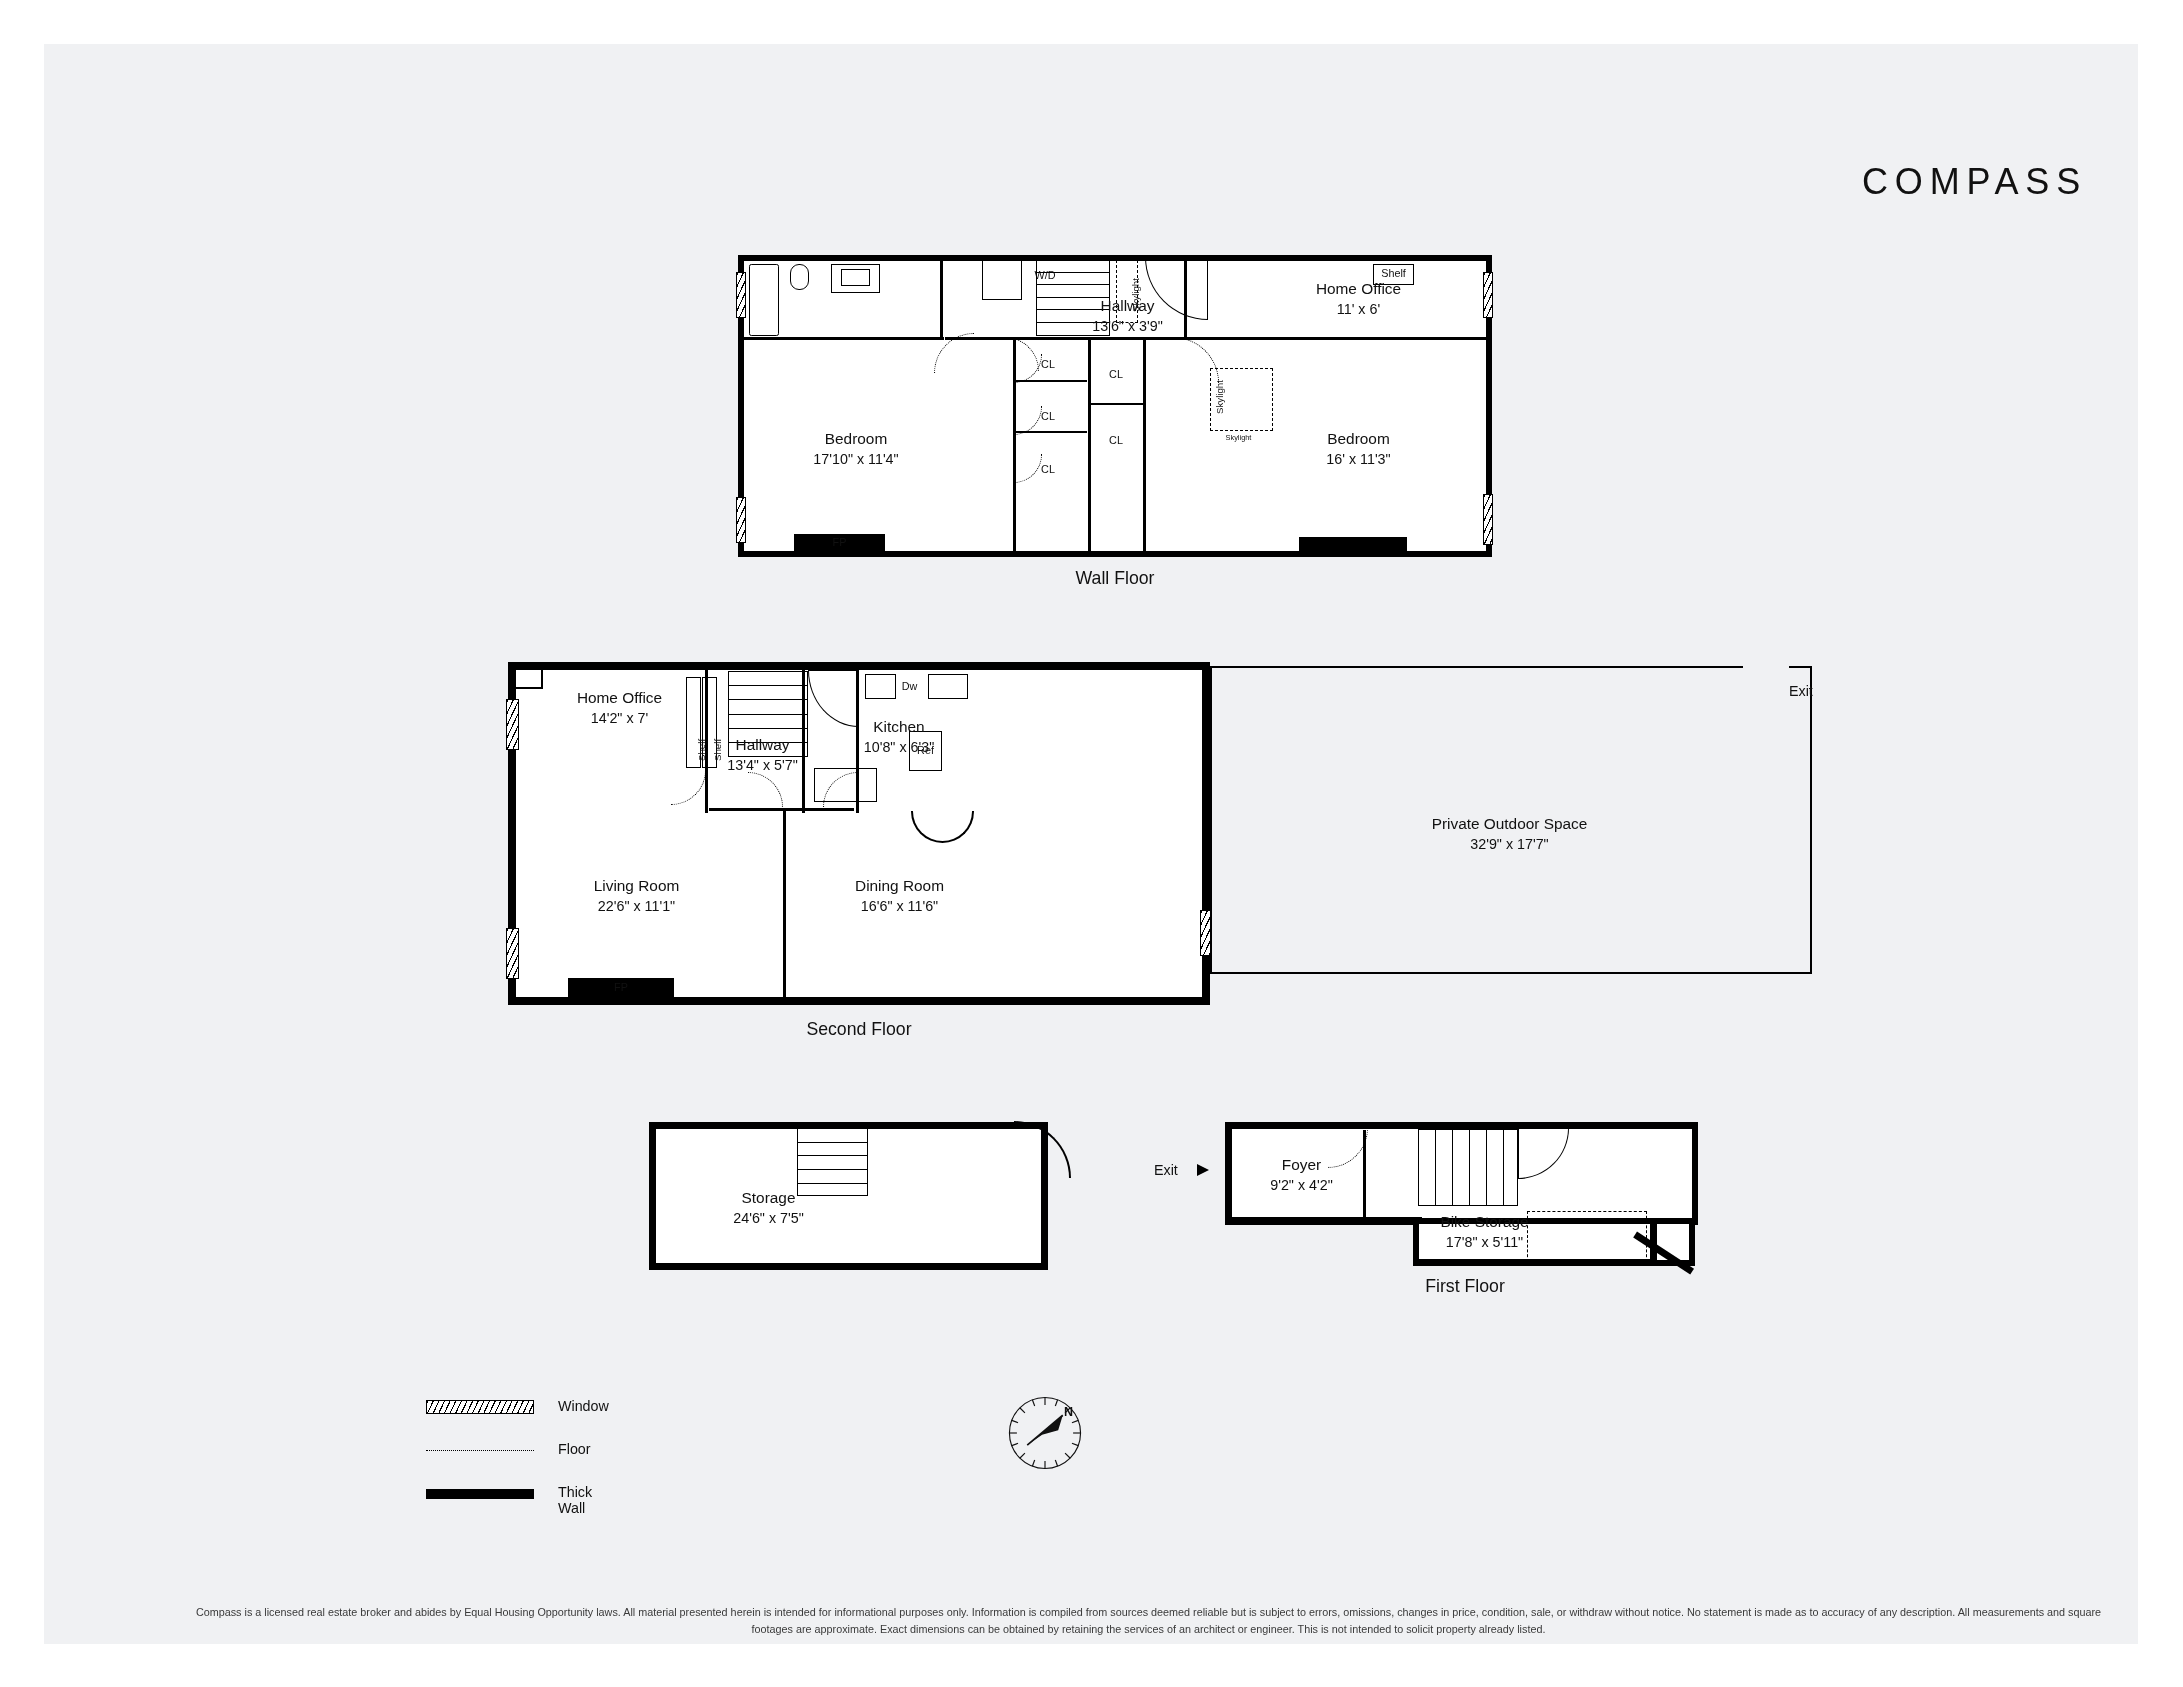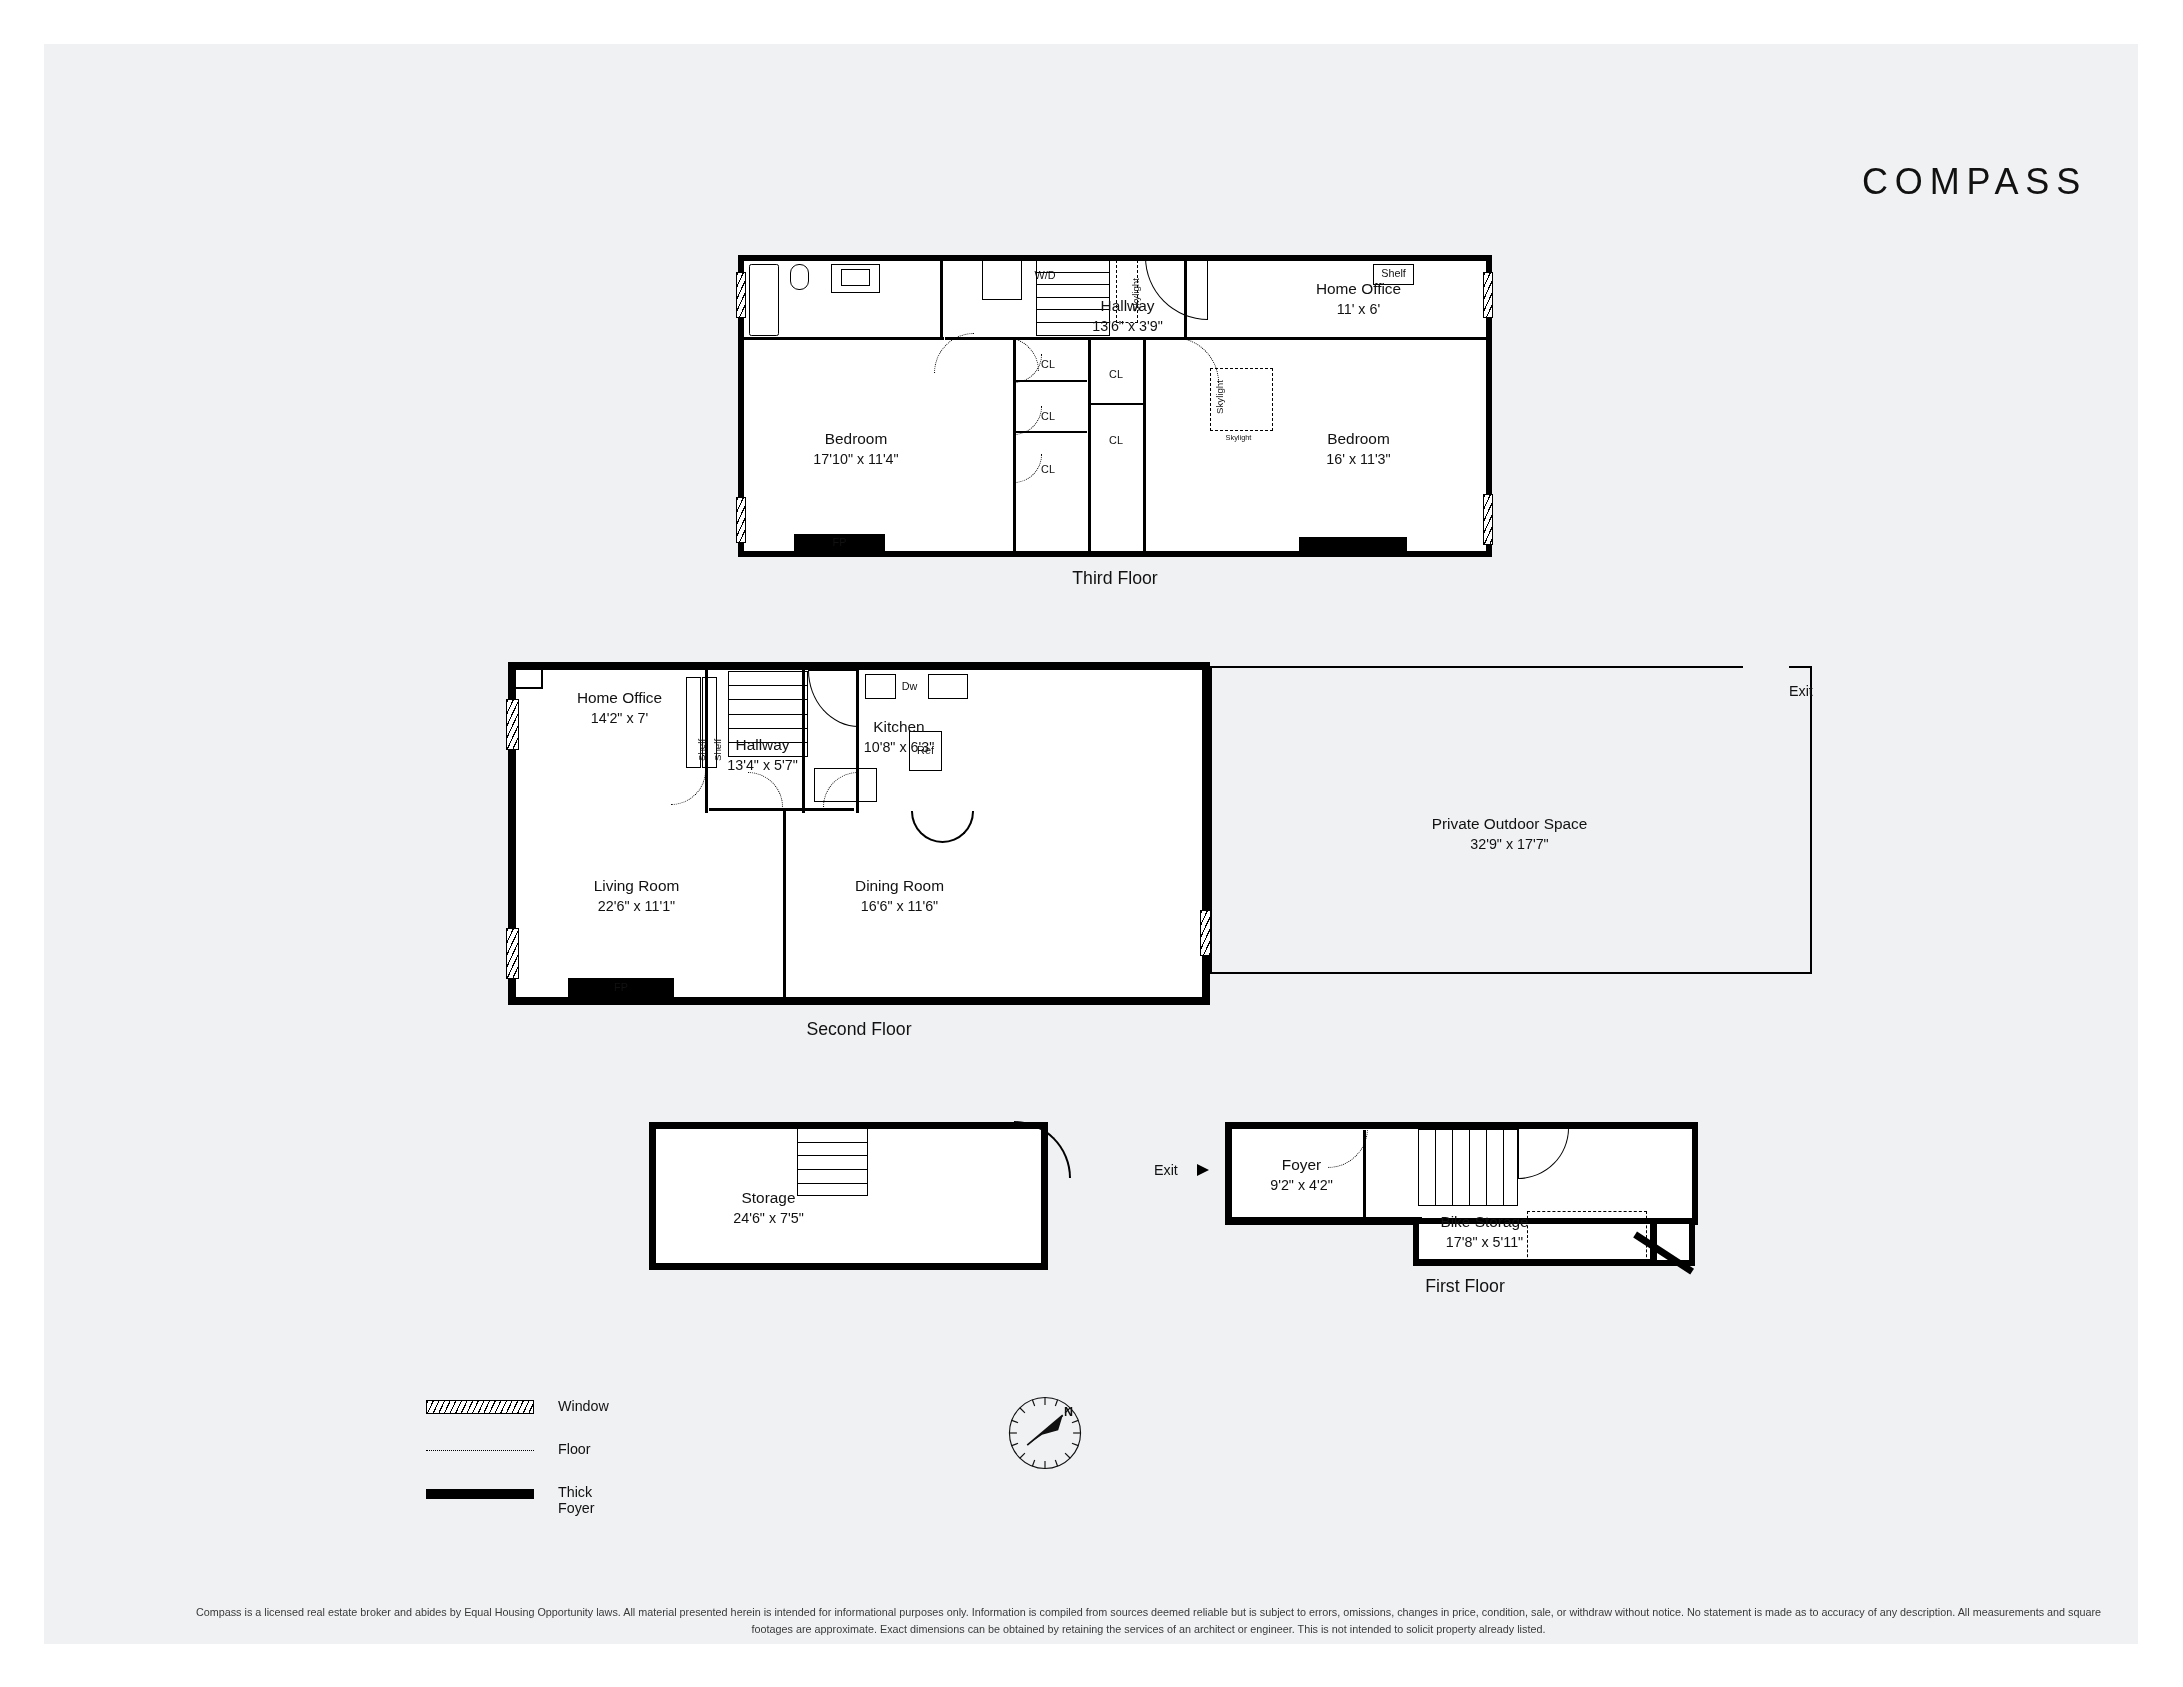--- a/index.html
+++ b/index.html
@@ -228,21 +228,21 @@
       </div>
       <div class="room" style="left:68px; top:220px; width:188px;">
         <div class="rn">Bedroom</div>
         <div class="rd">17'10" x 11'4"</div>
       </div>
       <div class="room" style="left:582px; top:220px; width:165px;">
         <div class="rn">Bedroom</div>
         <div class="rd">16' x 11'3"</div>
       </div>
 
-      <div class="floor-label" style="left:250px; top:359px; width:342px;">Third Floor</div>
+      <div class="floor-label" style="left:250px; top:359px; width:342px;">Wall Floor</div>
     </div>
 
     <div style="position:absolute; left:416px; top:587px; width:1369px; height:388px;">
 
       <div class="box-outline fill-white" style="left:48px; top:31px; width:702px; height:342px; border-width:7.4px;"></div>
       <div class="wall" style="left:48px; top:31px; width:702px; height:8px;"></div>
       <div class="wall" style="left:48px; top:366px; width:702px; height:8px;"></div>
       <div class="wall" style="left:48px; top:31px; width:8px; height:342px;"></div>
       <div class="wall" style="left:742px; top:31px; width:8px; height:342px;"></div>
 
@@ -383,21 +383,21 @@
       <div class="legend-row">
         <span class="lg-window"></span>
         <span class="legend-text">Window</span>
       </div>
       <div class="legend-row">
         <span class="lg-door"></span>
         <span class="legend-text">Floor</span>
       </div>
       <div class="legend-row">
         <span class="lg-wall"></span>
-        <span class="legend-text">Thick Foyer</span>
+        <span class="legend-text">Thick Wall</span>
       </div>
     </div>
 
     <div id="compass">
       <svg width="86" height="86" viewBox="0 0 150 150">
         <circle cx="75" cy="75" r="62" fill="none" stroke="#111" stroke-width="2"></circle>
         <g stroke="#111" stroke-width="2">
           <line x1="75" y1="13" x2="75" y2="26"></line>
           <line x1="75" y1="124" x2="75" y2="137"></line>
           <line x1="13" y1="75" x2="26" y2="75"></line>

